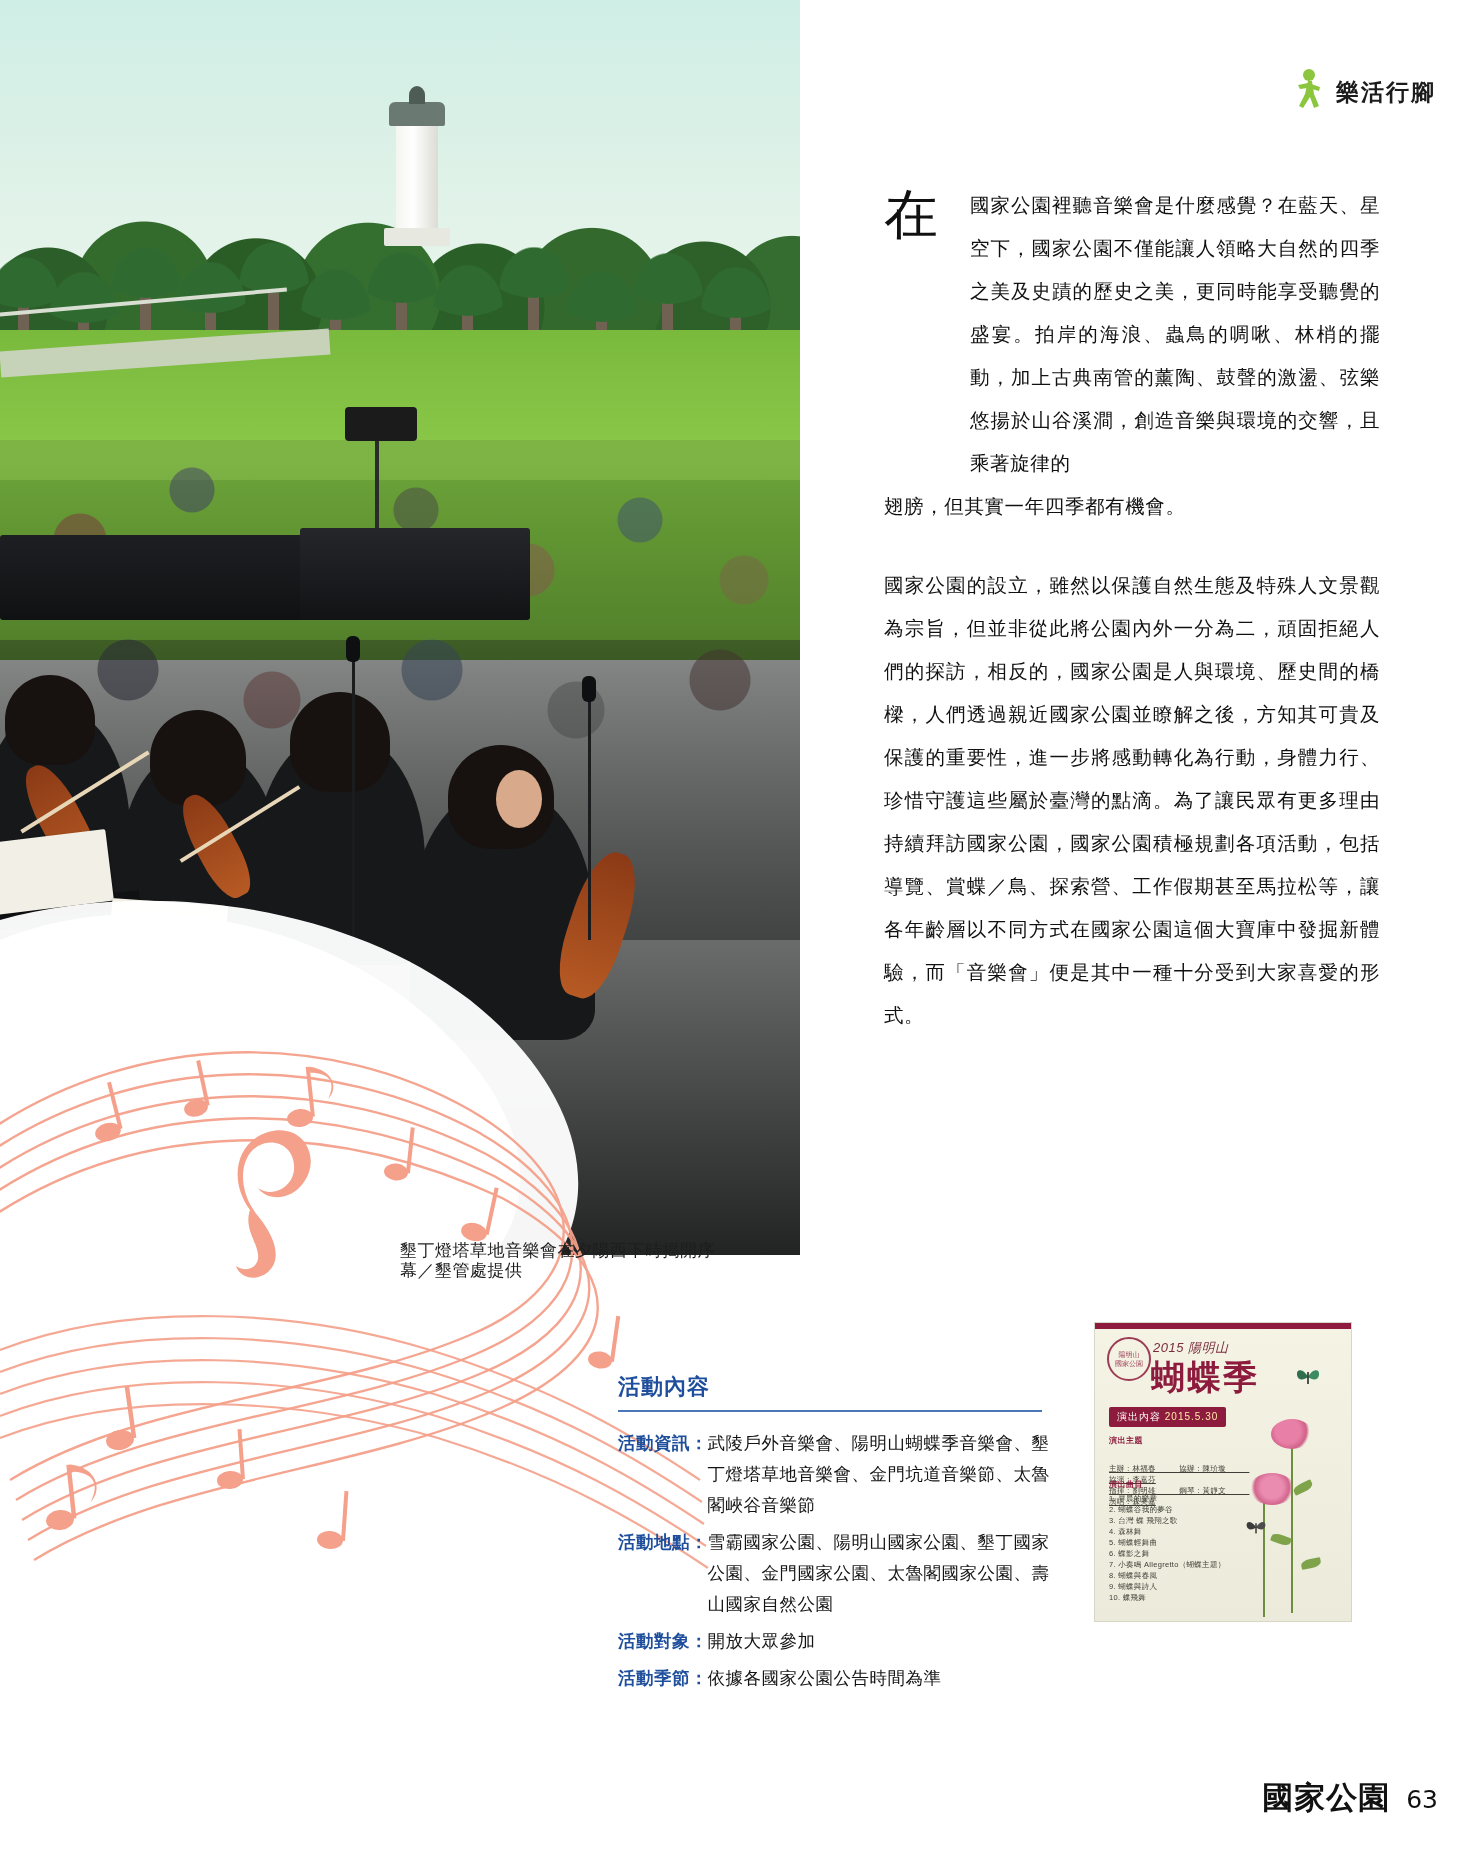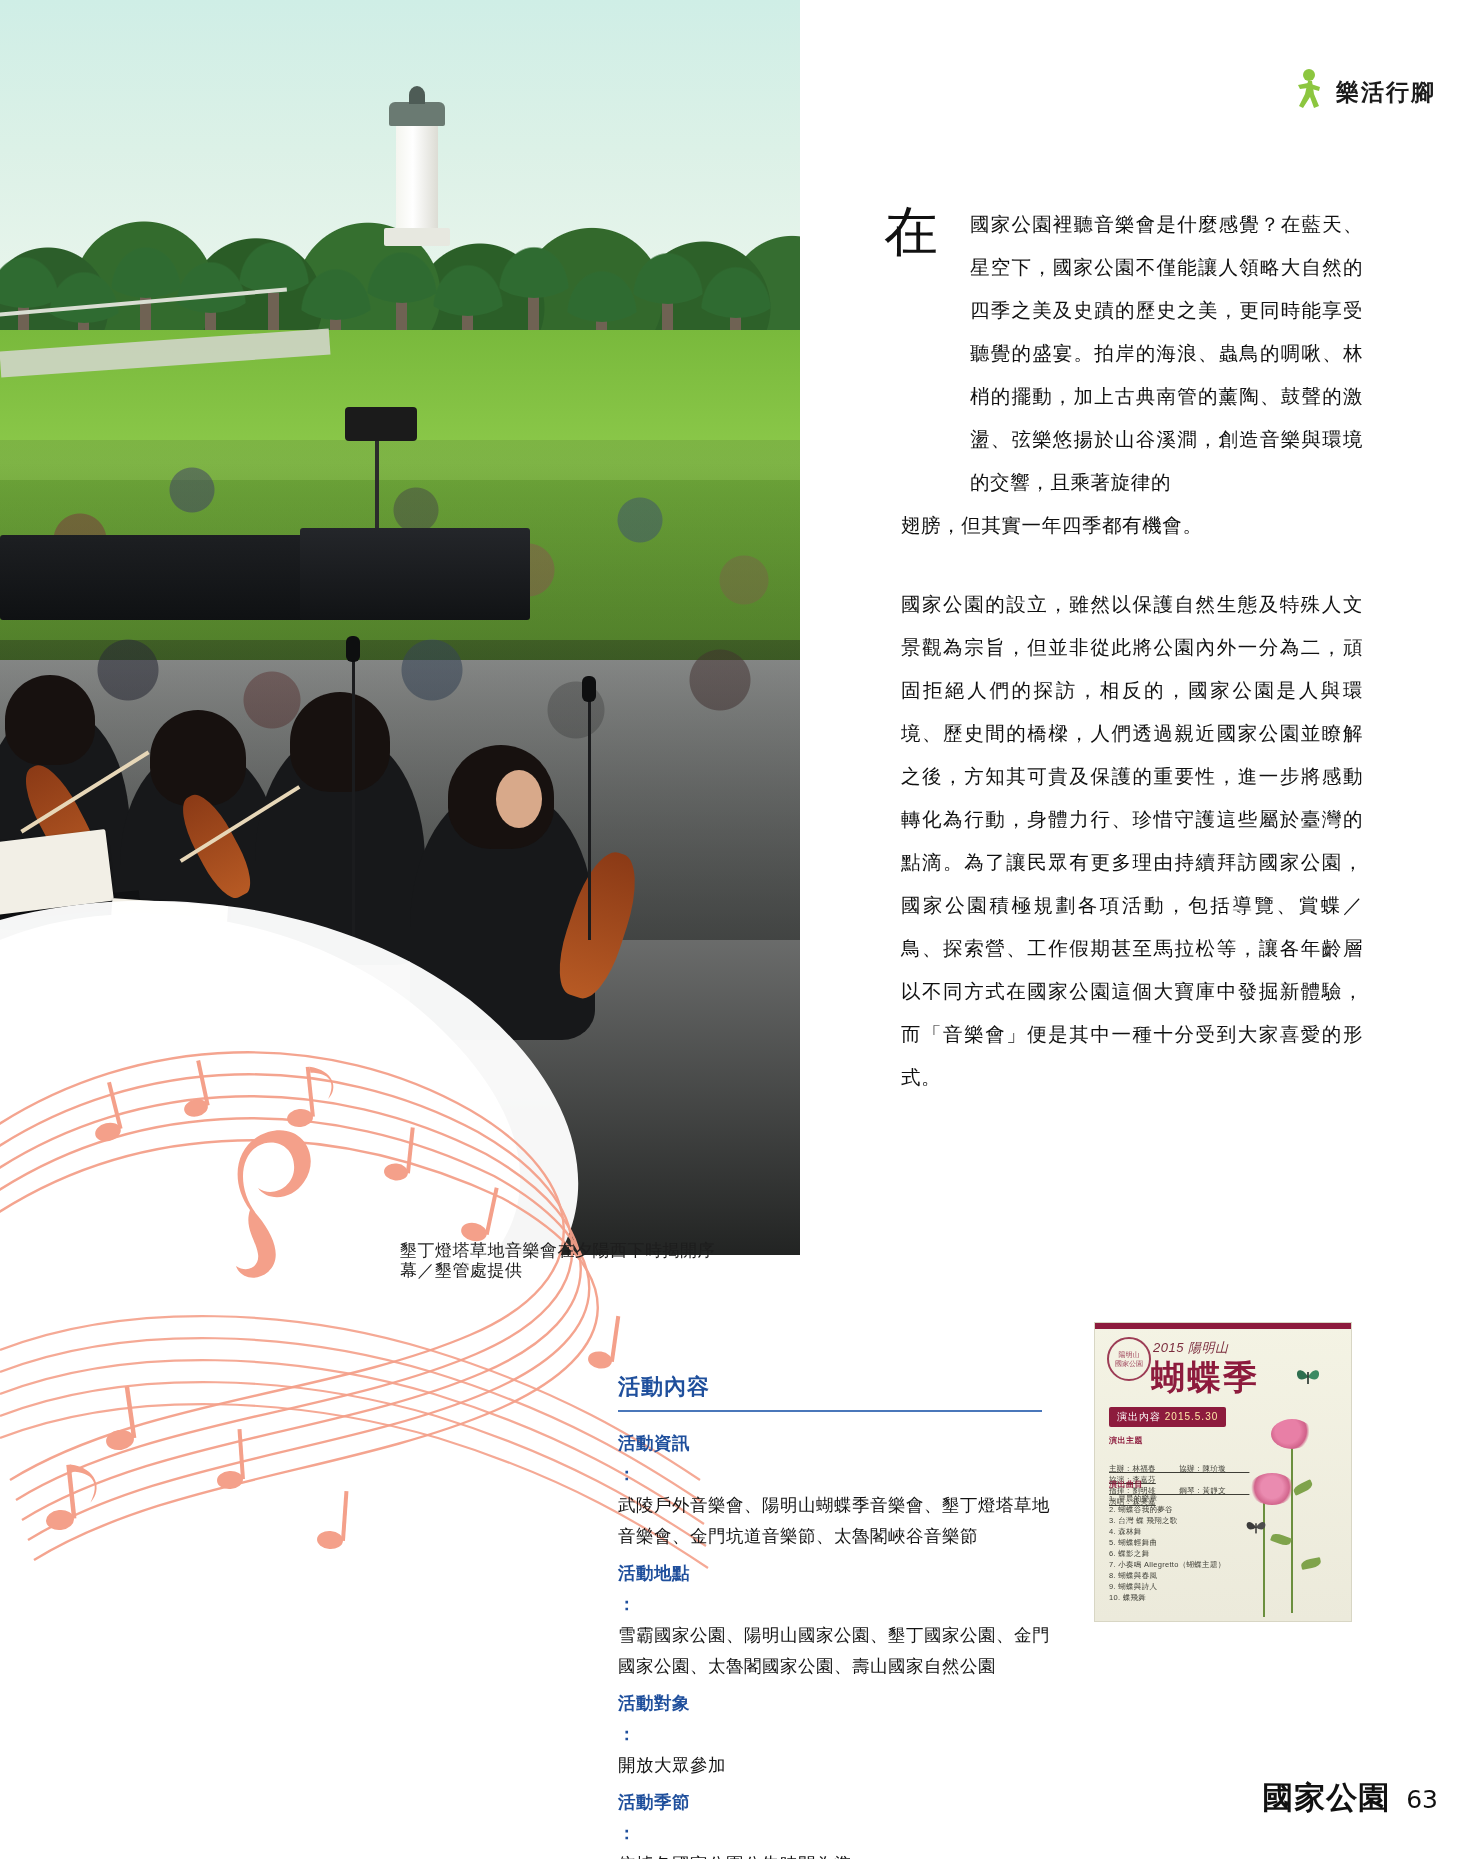--- a/index.html
+++ b/index.html
@@ -260,27 +260,27 @@
   #article .dropcap {
     position: absolute;
     left: 0;
     top: 2px;
     font-size: 54px;
     line-height: 54px;
     font-family: "DejaVu Serif", serif;
     color: #111;
   }
   #article p {
-    margin: 17px;
+    margin: 0;
     font-size: 19.5px;
     line-height: 43px;
     color: #111;
     text-align: justify;
     letter-spacing: .6px;
-    font-family: Liberation Serif, serif;
+    font-family: Liberation Mono, monospace;
   }
   #article .lead {
     margin-left: 86px;
     margin-bottom: 0;
   }
   #article p.body { margin-top: 36px; }
 
   
   #activity {
     position: absolute;
@@ -299,21 +299,20 @@
   #activity .rule {
     height: 2px;
     background: #2a5fae;
     width: 424px;
     margin: -6px 0 16px 0;
     opacity: .85;
   }
   #activity .row {
     display: flex;
     margin-bottom: 6px;
-    flex-direction: column;
   }
   #activity .row .label {
     color: #1f4f9c;
     font-size: 17.5px;
     line-height: 31px;
     white-space: nowrap;
     font-weight: 700;
     letter-spacing: .5px;
     font-family: "DejaVu Sans", sans-serif;
   }

